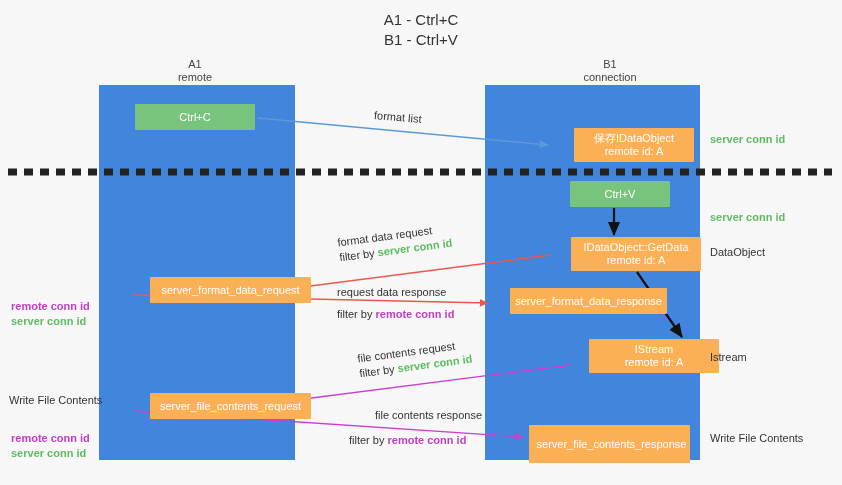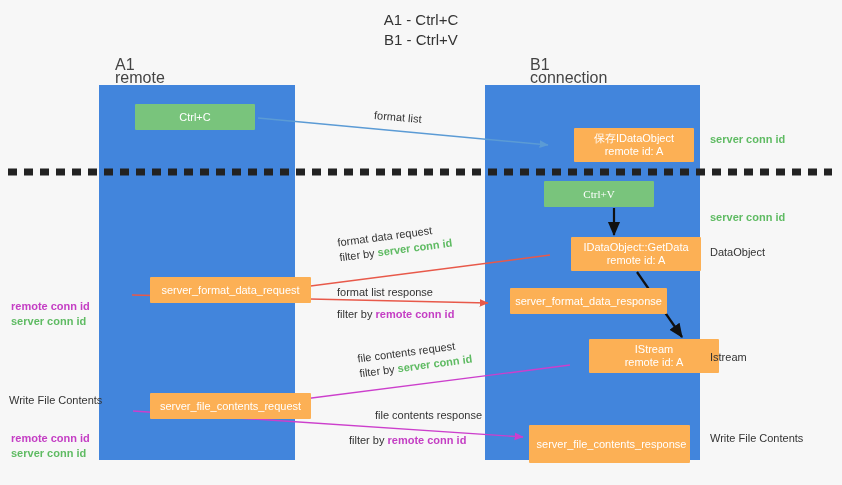--- a/index.html
+++ b/index.html
@@ -33,22 +33,22 @@
     text-align: center;
     font-size: 15px;
     color: #333333;
     line-height: 20px;
     white-space: pre-line;
   }
 
   
   .col-head {
     position: absolute;
-    text-align: left;
-    font-size: 16px;
+    text-align: center;
+    font-size: 11px;
     color: #444444;
     line-height: 13px;
     width: 160px;
   }
 
   
   .lane {
     position: absolute;
     background: #4285dc;
   }
@@ -141,21 +141,21 @@
 
   <div class="node green" style="left:135px; top:104px; width:120px; height:26px;">
     <div>Ctrl+C</div>
   </div>
 
   <div class="node orange" style="left:553px; top:128px; width:120px; height:34px;">
     <div>保存IDataObject</div>
     <div class="l2">remote id: A</div>
   </div>
 
-  <div class="node green" style="left:544px; top:181px; width:110px; height:26px;font-family:Liberation Serif, serif;">
+  <div class="node green" style="left:570px; top:181px; width:100px; height:26px;">
     <div>Ctrl+V</div>
   </div>
 
   <div class="node orange" style="left:550px; top:237px; width:130px; height:34px;">
     <div>IDataObject::GetData</div>
     <div class="l2">remote id: A</div>
   </div>
 
   <div class="node orange" style="left:568px; top:339px; width:130px; height:34px;">
     <div>IStream</div>
@@ -183,21 +183,21 @@
   </div>
 
   <div class="stack" style="left:338px; top:228px; transform: rotate(-7.5deg);">
     <div>format data request</div>
     <div>
       <span>filter by </span><span class="conn-green">server conn id</span>
     </div>
   </div>
 
   <div class="stack" style="left:337px; top:285px;">
-    <div class="centered">format list response</div>
+    <div class="centered">request data response</div>
     <div style="margin-top:7px;">
       <span>filter by </span><span class="conn-magenta">remote conn id</span>
     </div>
   </div>
 
   <div class="stack" style="left:358px; top:344px; transform: rotate(-7.5deg);">
     <div>file contents request</div>
     <div>
       <span>filter by </span><span class="conn-green">server conn id</span>
     </div>

